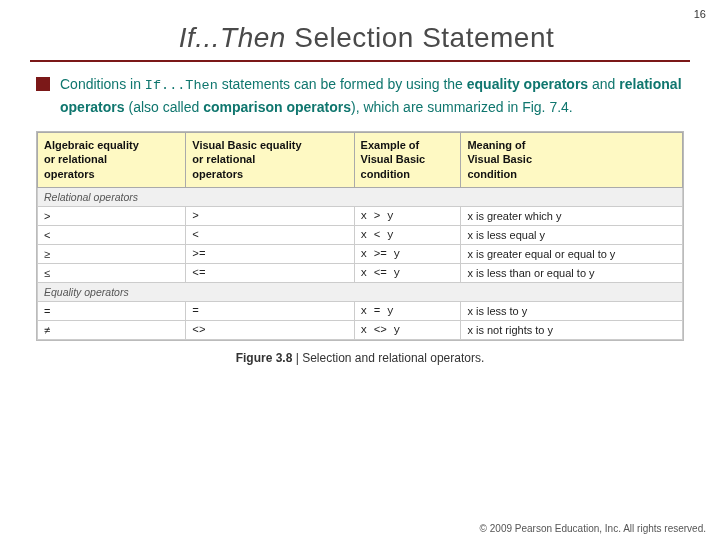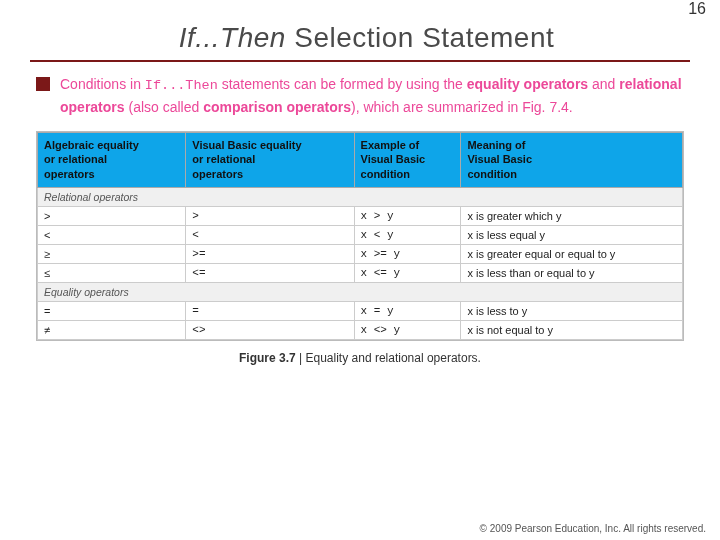--- a/index.html
+++ b/index.html
@@ -6,23 +6,23 @@
     body {
       width: 720px;
       height: 540px;
       background: #fff;
       font-family: Arial, sans-serif;
       position: relative;
       overflow: hidden;
     }
     #page-num {
       position: absolute;
-      top: 0;
+      top: 8px;
       right: 14px;
-      font-size: 16px;
+      font-size: 11px;
       color: #333;
     }
     #slide-title {
       text-align: center;
       font-size: 28px;
       color: #4a4a4a;
       padding: 22px 0 6px 13px;
       font-style: italic;
       letter-spacing: 0.5px;
     }
@@ -50,41 +50,41 @@
       width: 14px;
       height: 14px;
       background: #7b1818;
       margin-top: 3px;
       margin-right: 10px;
       flex-shrink: 0;
     }
     #bullet-text {
       font-size: 14px;
       line-height: 1.55;
-      color: #ec4899;
+      color: #0f766e;
     }
     #bullet-text .code {
       font-family: 'Courier New', monospace;
       font-size: 13.5px;
     }
     #bullet-text .bold {
       font-weight: bold;
     }
     
     #table-wrapper {
       margin: 0 0 10px 0;
       border: 1px solid #bbb;
     }
     table {
       width: 100%;
       border-collapse: collapse;
       font-size: 11px;
     }
     thead tr {
-      background: #0ea5e9;
+      background: #fef9c3;
     }
     thead th {
       border: 1px solid #aaa;
       padding: 5px 6px;
       text-align: left;
       font-weight: bold;
       color: #111;
       vertical-align: top;
       line-height: 1.35;
     }
@@ -190,24 +190,24 @@
         <tr>
           <td>=</td>
           <td class="mono">=</td>
           <td class="mono">x = y</td>
           <td>x is less to y</td>
         </tr>
         <tr>
           <td>≠</td>
           <td class="mono">&lt;&gt;</td>
           <td class="mono">x &lt;&gt; y</td>
-          <td>x is not equal to y</td>
+          <td>x is not rights to y</td>
         </tr>
       </tbody>
     </table>
   </div>
 
   <div id="figure-caption">
-    <span class="bold">Figure 3.7</span><span> | </span><span>Equality and relational operators.</span>
+    <span class="bold">Figure 3.8</span><span> | </span><span>Selection and relational operators.</span>
   </div>
 </div>
 
 <div id="copyright">© 2009 Pearson Education, Inc.  All rights reserved.</div>
 
 </body></html>

